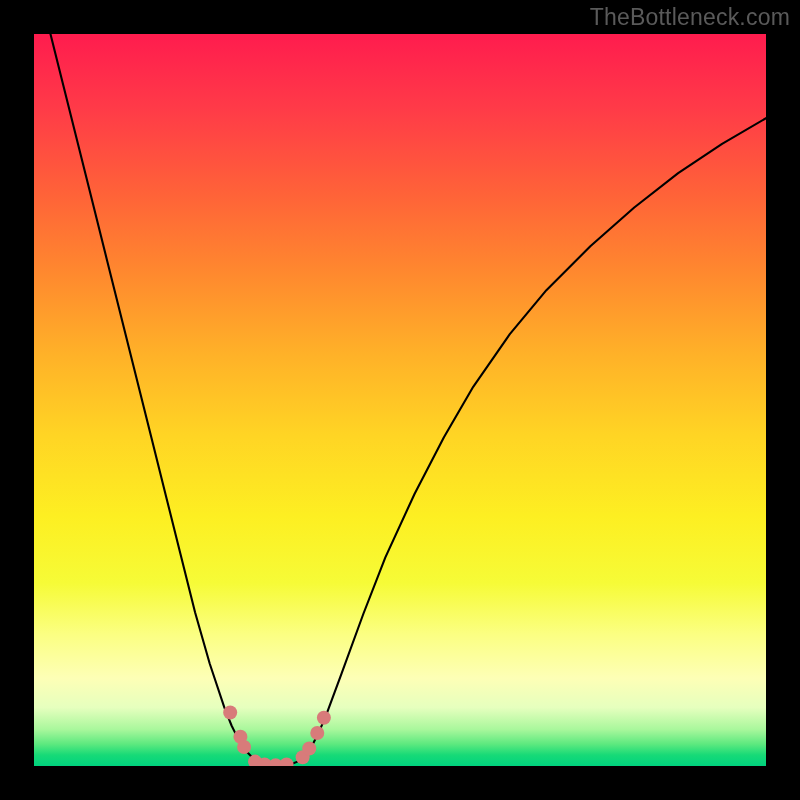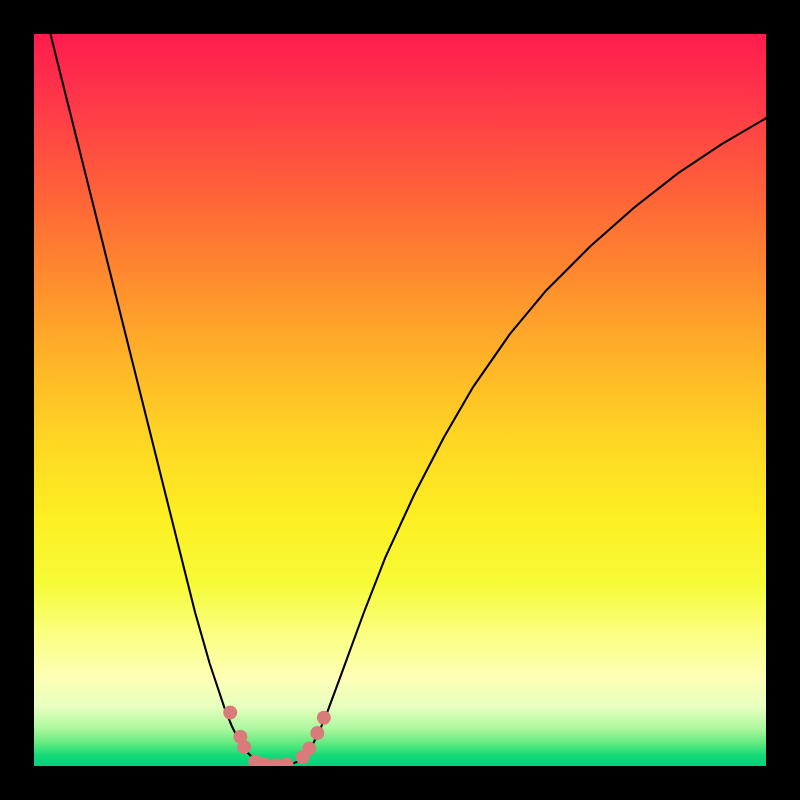--- a/index.html
+++ b/index.html
@@ -86,13 +86,14 @@
           <circle cx="230.58" cy="730.54" r="7" fill="#d87b7a"></circle>
           <circle cx="241.56" cy="731.27" r="7" fill="#d87b7a"></circle>
           <circle cx="252.54" cy="730.54" r="7" fill="#d87b7a"></circle>
           <circle cx="268.64" cy="723.22" r="7" fill="#d87b7a"></circle>
           <circle cx="275.23" cy="714.43" r="7" fill="#d87b7a"></circle>
           <circle cx="283.28" cy="699.06" r="7" fill="#d87b7a"></circle>
           <circle cx="289.87" cy="683.69" r="7" fill="#d87b7a"></circle>
         </g>
     </svg>
   </div>
+  <div class="watermark">TheBottleneck.com</div>
 </div>
 
 </body></html>

